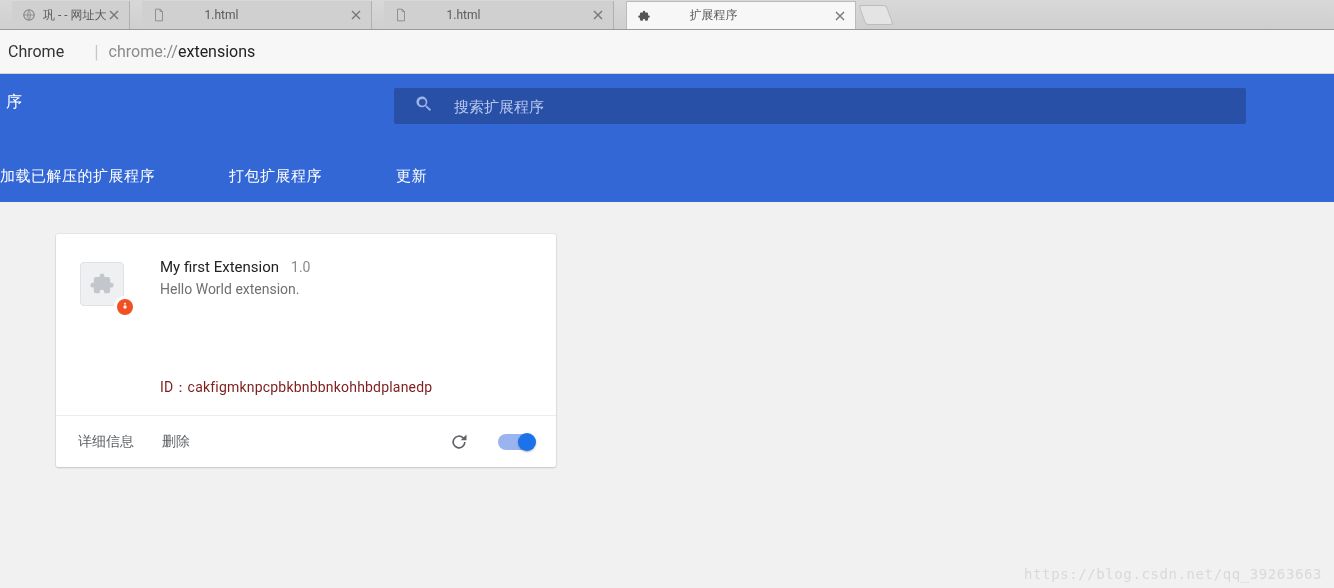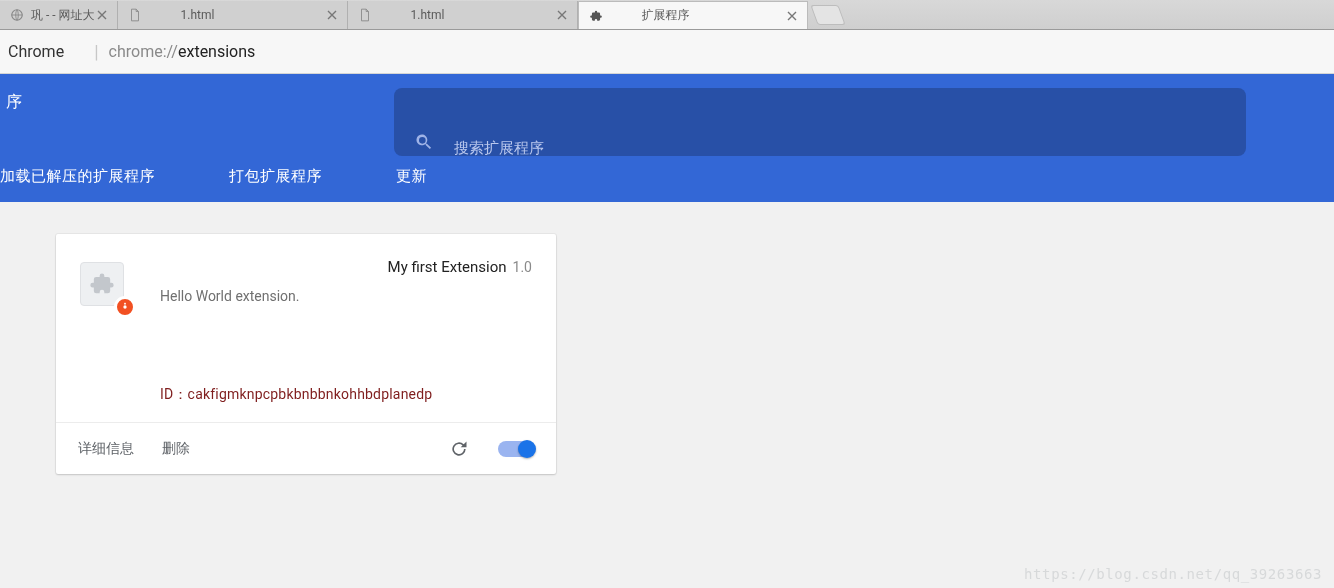--- a/index.html
+++ b/index.html
@@ -1,61 +1,61 @@
 <!DOCTYPE html>
 <html><head>
   <meta charset="utf-8">
   <style>
     * { margin: 0; padding: 0; box-sizing: border-box; }
     body { font-family: -apple-system, BlinkMacSystemFont, "Segoe UI", Roboto, Arial, sans-serif; background: #f1f1f1; width: 1334px; height: 588px; overflow: hidden; position: relative; }
 
     
     .tab-strip { height: 30px; background: linear-gradient(#d8d8d8, #cfcfcf); display: flex; align-items: flex-end; border-bottom: 1px solid #9a9a9a; padding-left: 0; }
-    .tab { height: 28px; min-width: 110px; display: flex; align-items: center; padding: 0 8px 0 10px; font-size: 12px; color: #5a5a5a; position: relative; background: #d0d0d0; border-right: 1px solid #b0b0b0; }
+    .tab { height: 28px; min-width: 110px; display: flex; align-items: center; padding: 0 8px 0 10px; font-size: 12px; color: #5a5a5a; position: relative; background: #d0d0d0; border-right: 1px solid #b0b0b0; margin-left: 12px; }
     .tab.wide { min-width: 230px; gap: 32px; }
     .tab.active { background: #f7f7f7; border-top: 1px solid #bbb; border-left: 1px solid #bbb; border-right: 1px solid #bbb; }
     .tab .favicon { width: 14px; height: 14px; margin-right: 7px; display: inline-flex; align-items: center; justify-content: center; }
     .tab .favicon svg { width: 14px; height: 14px; }
     .tab .tab-title { flex: 1; overflow: hidden; white-space: nowrap; text-overflow: ellipsis; }
     .tab .close-x { width: 14px; height: 14px; color: #777; display:flex; align-items:center; justify-content:center; cursor:pointer; }
     .tab .close-x svg { width: 10px; height: 10px; }
     .new-tab { width: 28px; height: 20px; margin-left: 6px; margin-bottom: 4px; background: #e4e4e4; border: 1px solid #bdbdbd; border-radius: 3px; transform: skewX(20deg); }
 
     
     .omni-row { height: 44px; background: #f7f7f7; border-bottom: 1px solid #d5d5d5; display: flex; align-items:center; padding-left: 8px; }
     .brand { font-size: 16px; color: #333; margin-right: 28px; }
     .url-divider { color: #c7c7c7; margin: 0 10px 0 2px; font-size: 18px; }
     .url { font-size: 16px; }
     .url .grey { color: #8a8a8a; }
     .url .black { color: #222; }
 
     
     .blue-header { background: #3367d6; height: 128px; position: relative; }
     .side-cut { position:absolute; left:0; top:0; height:56px; display:flex; align-items:center; padding-left: 6px; color:#fff; font-size:16px; }
-    .search-wrap { position:absolute; left: 394px; right: 88px; top: 14px; height: 68px; background: #2850a7; border-radius: 8px; display:flex; align-items:flex-end; padding: 0 16px 0 20px; }
+    .search-wrap { position:absolute; left: 394px; right: 88px; top: 14px; height: 36px; background: #2850a7; border-radius: 2px; display:flex; align-items:center; padding: 0 16px 0 20px; }
     .search-wrap svg { width: 20px; height: 20px; fill: #9fb3e7; }
     .search-input { margin-left: 20px; background: transparent; border: none; outline: none; color: #fff; font-size: 15px; width: 100%; }
     .search-input::placeholder { color: #b9c7ed; }
     .action-row { position:absolute; bottom: 0; left: 0; right: 0; height: 52px; display:flex; align-items:center; gap: 74px; }
     .action-link { color: #fff; font-size: 15px; cursor:pointer; letter-spacing: 0.5px; }
 
     
     .content { padding: 32px 0 0 56px; background:#f1f1f1; }
     .ext-card { width: 500px; background: #fff; border-radius: 2px; box-shadow: 0 1px 2px rgba(0,0,0,.15), 0 0 0 1px rgba(0,0,0,.04); }
     .card-body { padding: 24px 24px 18px 24px; display:flex; min-height: 170px; }
     .ext-icon-wrap { width: 50px; height: 50px; position:relative; flex-shrink:0; margin-top:4px; }
     .ext-icon { width: 44px; height: 44px; background: #eef0f2; border: 1px solid #dfe1e4; border-radius: 4px; display:flex; align-items:center; justify-content:center; }
     .ext-icon svg { width: 28px; height: 28px; fill:#c3c7cc; }
     .dev-badge { position:absolute; right:-6px; bottom:-6px; width:22px; height:22px; background:#f25022; border:3px solid #fff; border-radius:50%; display:flex; align-items:center; justify-content:center; }
     .dev-badge svg { width:10px; height:10px; fill:#fff; }
     .ext-meta { margin-left: 30px; flex: 1; }
-    .ext-title-row { display:flex; align-items:baseline; gap: 6px; justify-content: flex-end; }
+    .ext-title-row { display:flex; align-items:baseline; gap: 12px; }
     .ext-title { font-size: 15px; color:#222; }
     .ext-version { font-size: 14px; color:#8a8a8a; }
-    .ext-desc { margin-top: 12px; font-size: 14px; color:#707070; }
+    .ext-desc { margin-top: 5px; font-size: 14px; color:#707070; }
     .ext-id { margin-top: 82px; font-size: 14px; color:#7f1d1d; letter-spacing: .2px; }
     .card-foot { border-top: 1px solid #ececec; height: 52px; display:flex; align-items:center; padding: 0 22px; }
     .foot-link { font-size: 14px; color:#5f6368; cursor:pointer; margin-right: 28px; }
     .foot-spacer { flex: 1; }
     .reload-icon { width: 22px; height:22px; display:flex; align-items:center; justify-content:center; color:#5f6368; cursor:pointer; margin-right: 28px; }
     .reload-icon svg { width:20px; height:20px; fill:#5f6368; }
     .toggle { width: 36px; height: 16px; border-radius: 10px; background:#9ab4f0; position:relative; cursor:pointer; }
     .toggle-knob { width: 18px; height:18px; border-radius:50%; background:#1a73e8; position:absolute; top:-1px; right:-2px; box-shadow: 0 1px 2px rgba(0,0,0,.3); }
 
     .watermark { position:absolute; right: 12px; bottom: 6px; font-family: Consolas, monospace; font-size: 14px; color: #d7d9da; letter-spacing: .6px; pointer-events:none; }

